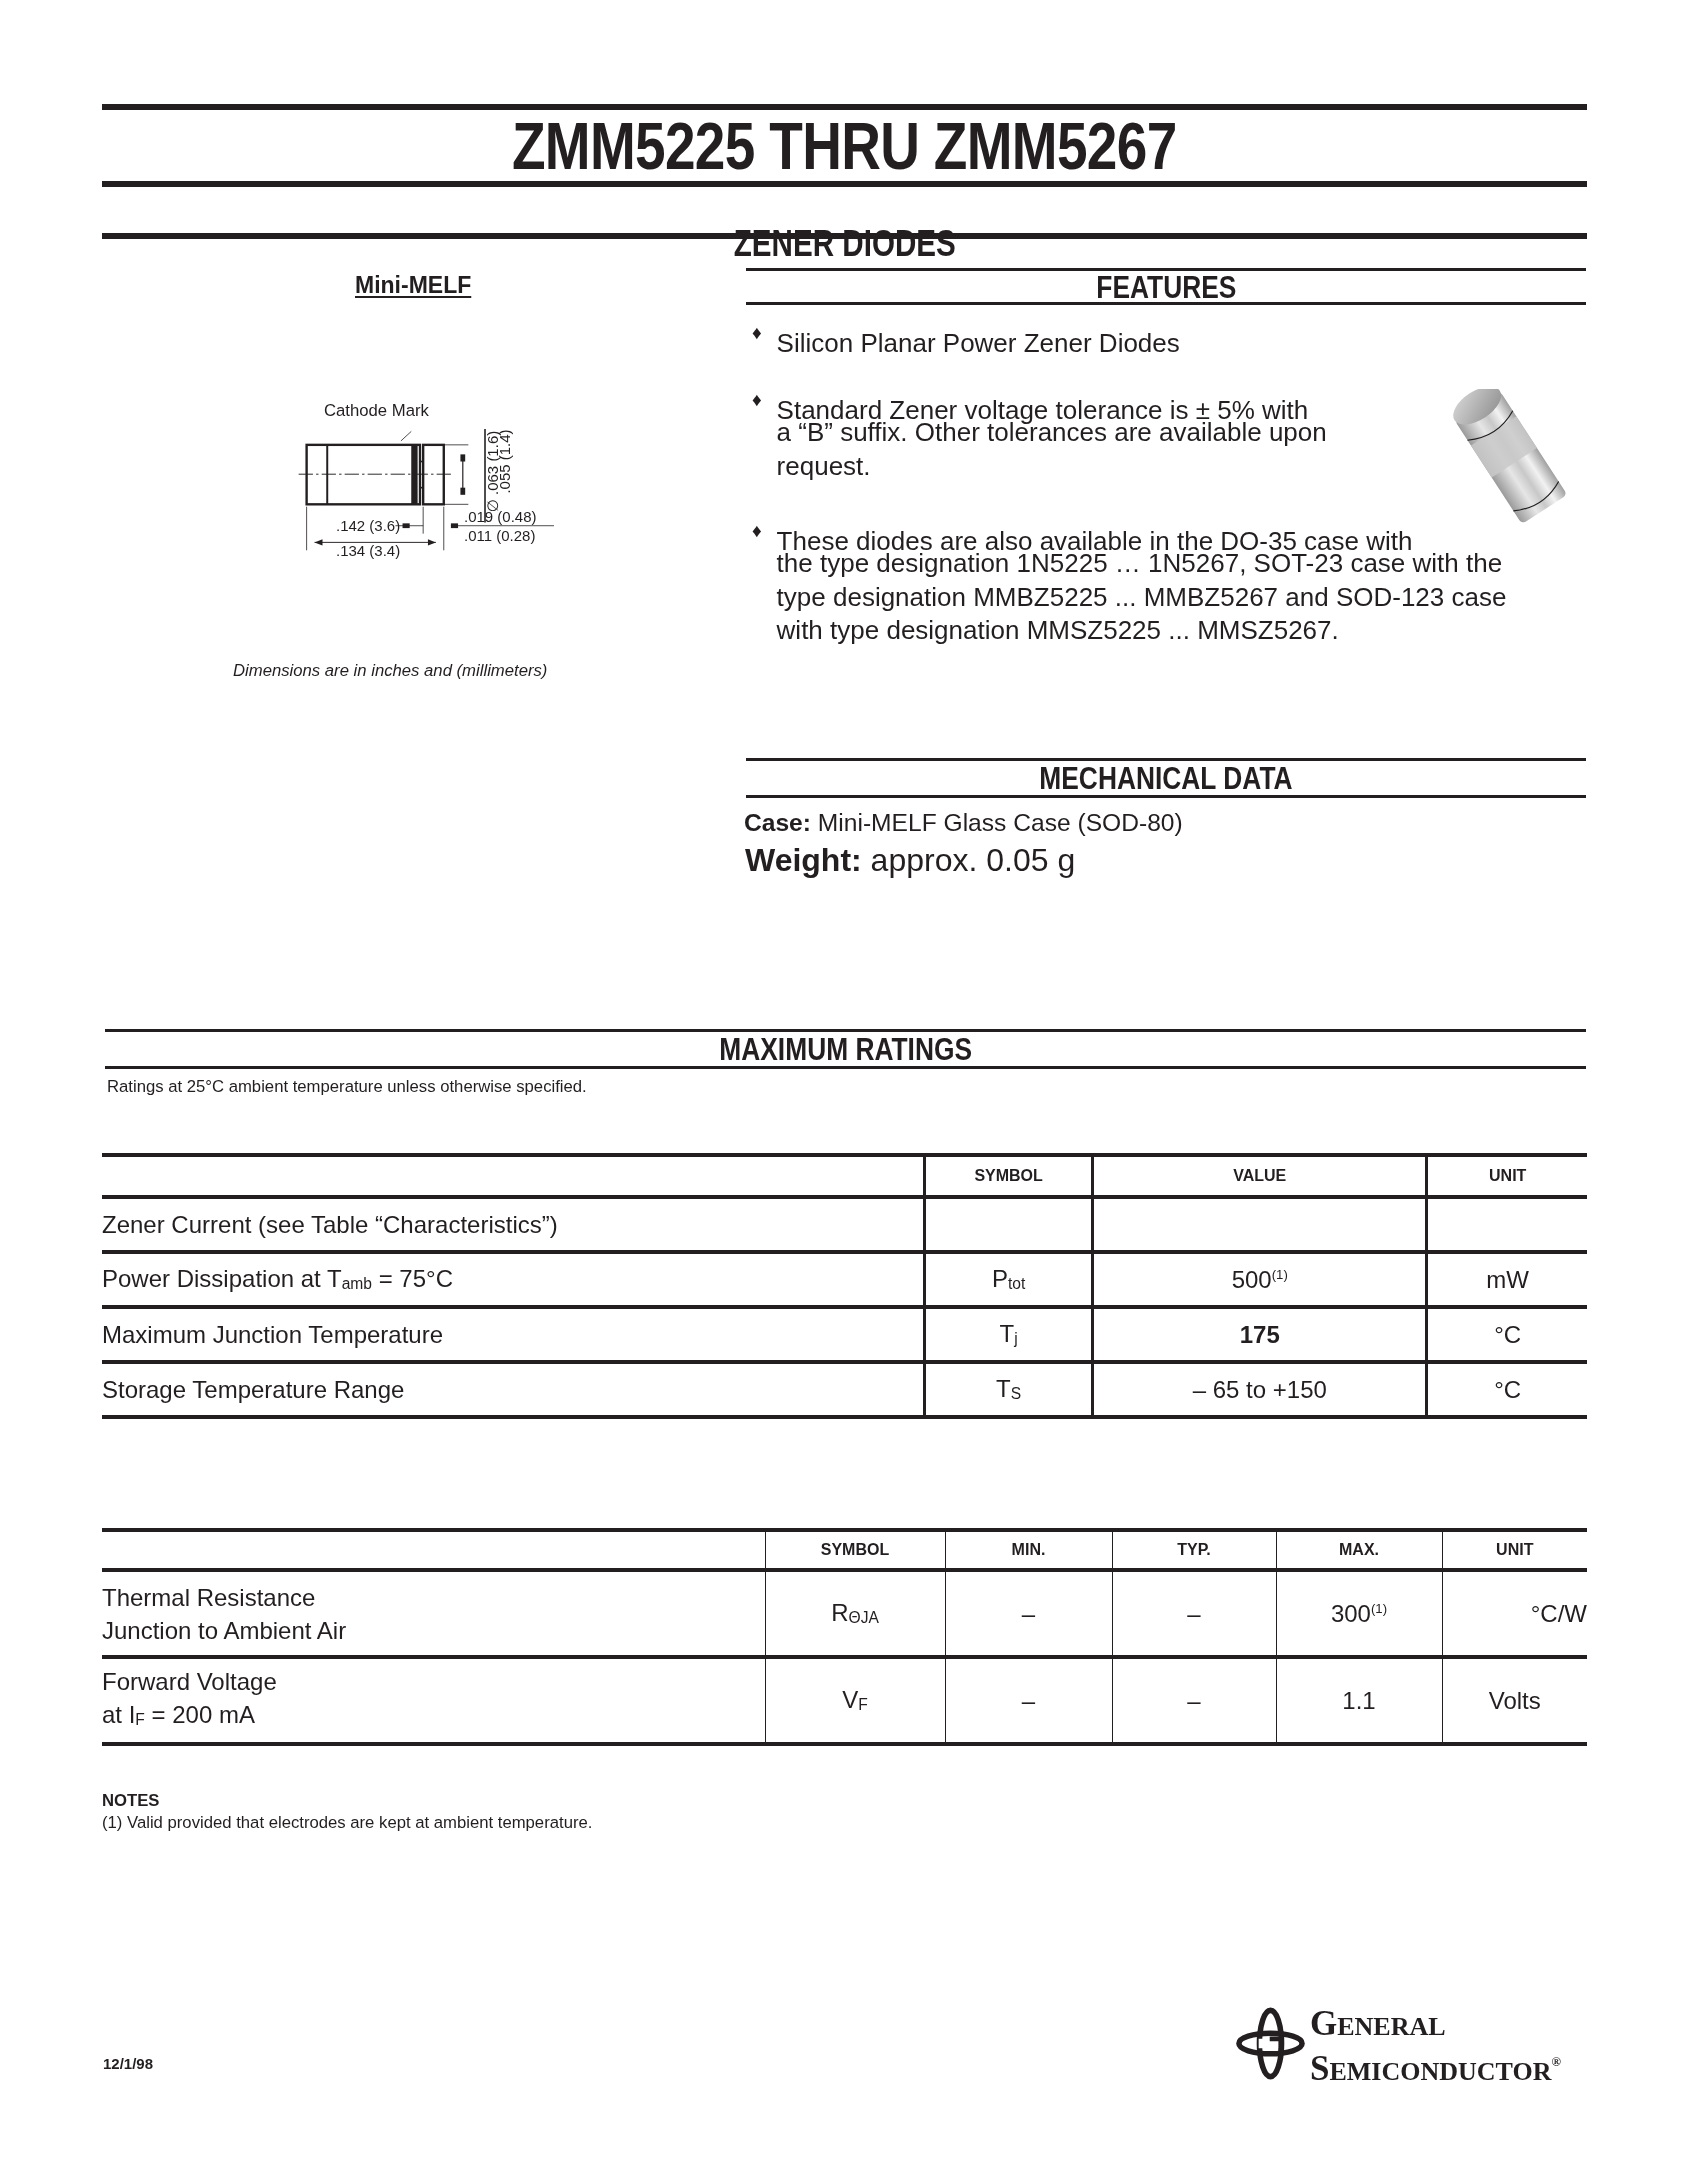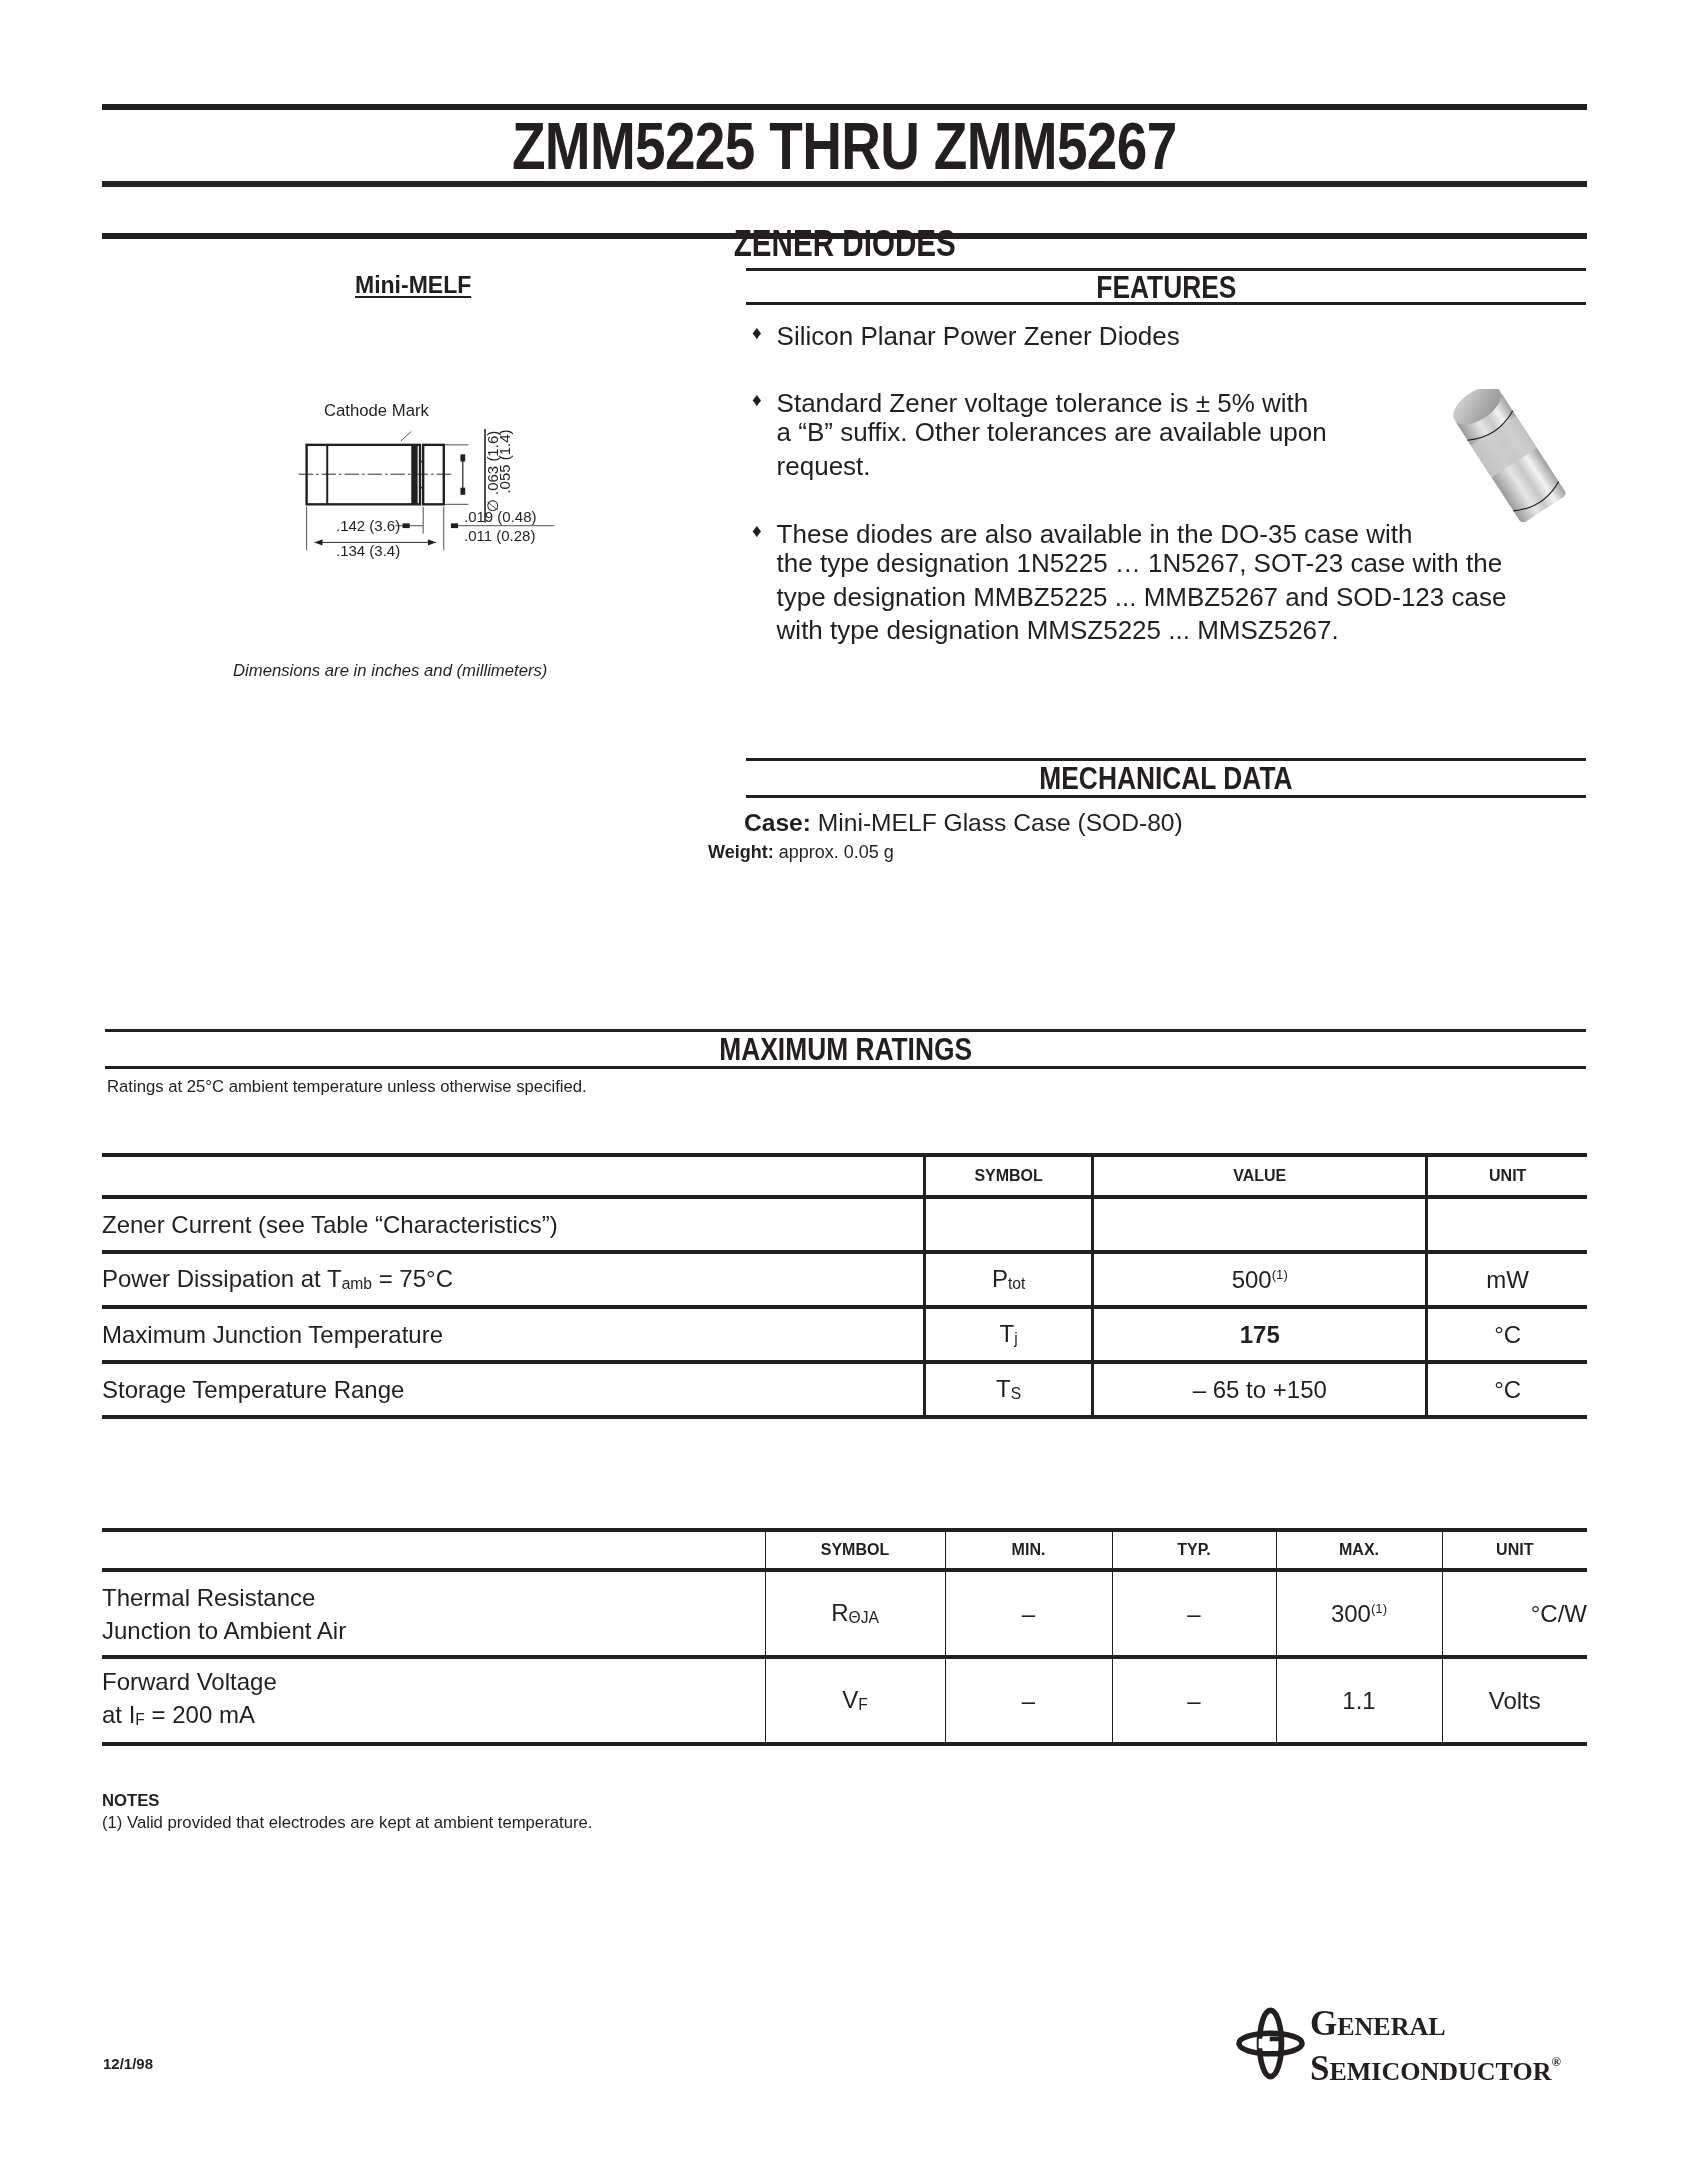--- a/index.html
+++ b/index.html
@@ -3,21 +3,21 @@
 <meta charset="utf-8">
 <style>
   html,body{margin:0;padding:0;background:#fff;}
   body{width:1687px;height:2183px;position:relative;overflow:hidden;font-family:"Liberation Sans",sans-serif;color:#231f20;}
   .abs{position:absolute;}
   .rule{position:absolute;background:#231f20;}
   .cond{display:inline-block;transform-origin:center center;font-weight:bold;white-space:nowrap;}
   .center-box{position:absolute;text-align:center;}
   .feat-item{position:absolute;left:752px;font-size:26px;line-height:33px;white-space:nowrap;}
   .feat-item .bullet{position:absolute;left:0;top:0;font-size:19px;}
-  .feat-item .txt{position:absolute;left:24.6px;top:4px;}
+  .feat-item .txt{position:absolute;left:24.6px;top:11px;}
   table.spec{position:absolute;border-collapse:collapse;font-size:24px;}
   table.spec td,table.spec th{padding:0;}
   .hdr{font-size:16px;font-weight:bold;text-align:center;}
   sub.s{font-size:0.65em;vertical-align:-0.15em;}
   sup.s{font-size:0.55em;vertical-align:0.7em;}
 </style>
 </head>
 <body>
 
 <div class="rule" style="left:102px;top:104px;width:1485px;height:6.4px;"></div>
@@ -126,21 +126,21 @@
 </svg>
 
 <div class="rule" style="left:746px;top:758px;width:840px;height:3.2px;"></div>
 <div class="center-box" style="left:746px;top:761px;width:840px;height:35px;">
   <span class="cond" style="font-size:31px;line-height:35px;transform:scaleX(0.85);">MECHANICAL DATA</span>
 </div>
 <div class="rule" style="left:746px;top:795px;width:840px;height:3.2px;"></div>
 <div class="abs" style="left:744px;top:809px;font-size:24.6px;white-space:nowrap;">
   <span style="font-weight:bold;">Case:</span><span> Mini-MELF Glass Case (SOD-80)</span>
 </div>
-<div class="abs" style="left:708px;top:842px;font-size:18px;white-space:nowrap;">
+<div class="abs" style="left:745px;top:842px;font-size:32px;white-space:nowrap;">
   <span style="font-weight:bold;">Weight:</span><span> approx. 0.05 g</span>
 </div>
 
 <div class="rule" style="left:105px;top:1029px;width:1481px;height:3.2px;"></div>
 <div class="center-box" style="left:105px;top:1032px;width:1481px;height:35px;">
   <span class="cond" style="font-size:31px;line-height:35px;transform:scaleX(0.85);">MAXIMUM RATINGS</span>
 </div>
 <div class="rule" style="left:105px;top:1066px;width:1481px;height:3.2px;"></div>
 <div class="abs" style="left:107px;top:1077px;font-size:16.7px;">Ratings at 25°C ambient temperature unless otherwise specified.</div>
 

